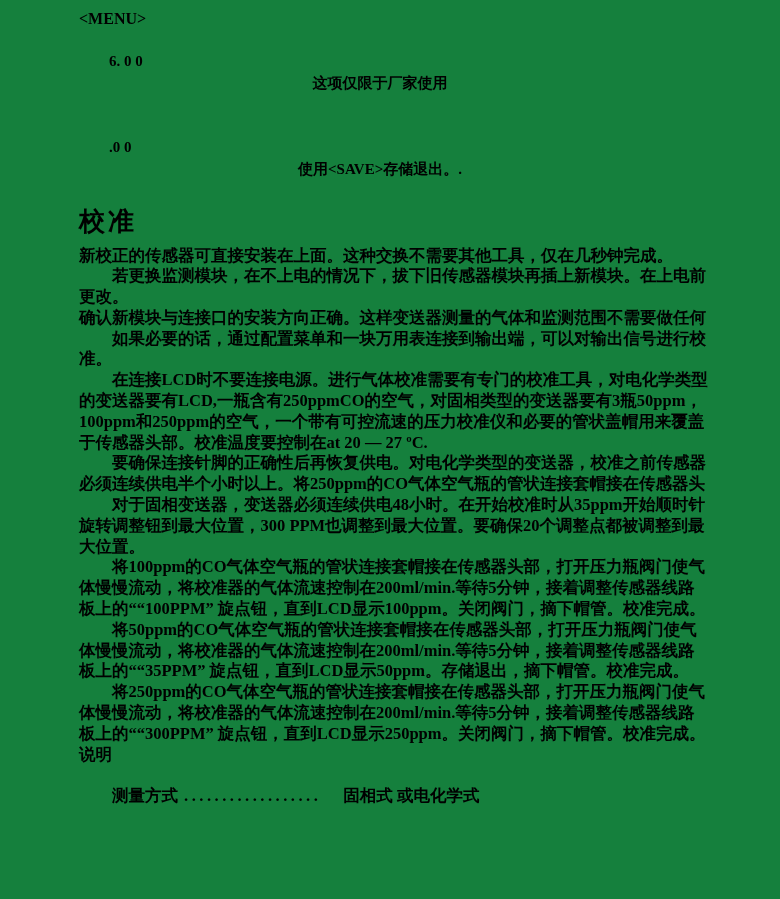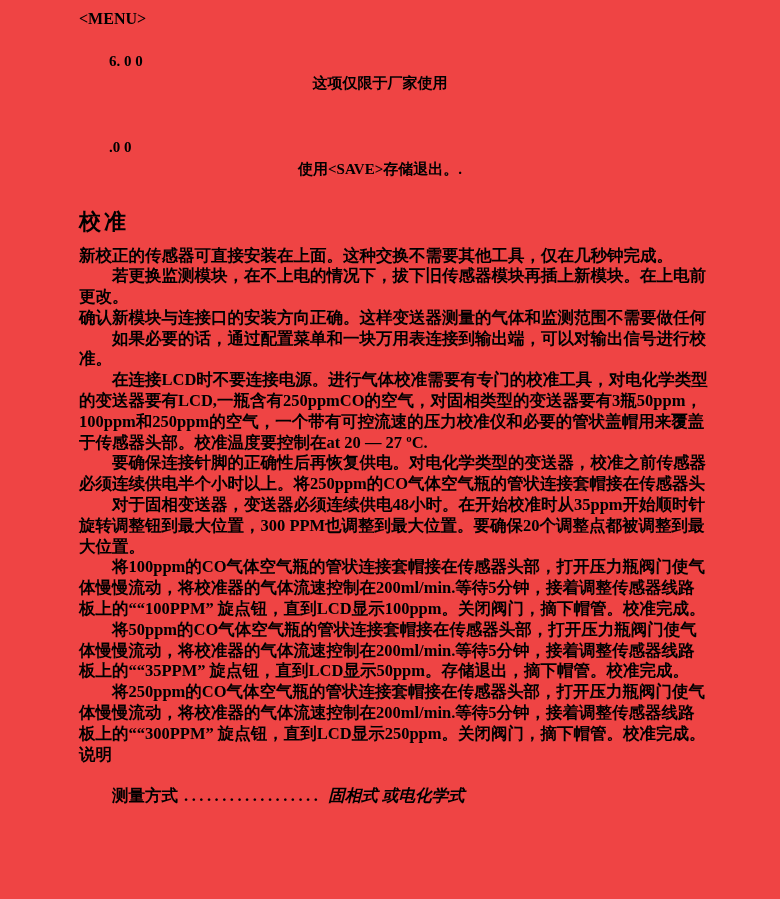--- a/index.html
+++ b/index.html
@@ -1,48 +1,48 @@
 <!DOCTYPE html>
 <html><head>
 <meta charset="utf-8">
 <style>
   html,body { margin:0; padding:0; background:#e8e8e8; }
   .page {
     position:relative;
     width:780px; height:899px;
-    background:#ef4444;
+    background:#15803d;
     overflow:hidden;
     color:#000000;
     font-family:"Liberation Serif","DejaVu Serif",serif;
     font-weight:bold;
     margin:0 auto;
   }
   .content { position:absolute; left:79px; top:8px; width:640px; }
 
   
   .hline { font-size:16px; line-height:21.5px; white-space:pre; }
   .hrow  { position:relative; font-size:15px; line-height:21.5px; white-space:pre; }
   .hcenter { position:absolute; left:-30px; right:8px; text-align:center; }
 
   
   .title {
-    font-size:22px; line-height:33px;
+    font-size:26px; line-height:33px;
     letter-spacing:3px;
     margin:3px 0 8px 0;
     font-weight:bold;
   }
 
   
   .ln { font-size:16.5px; line-height:20.8px; white-space:pre; }
   .para .ln.first { text-indent:33px; }
 
   
   .spec-row { font-size:16.5px; line-height:20.8px; white-space:pre; }
   .leader { letter-spacing:3.5px; margin-left:6px; margin-right:2px; }
-  .vgap { margin-left:5px;font-style:italic; }
+  .vgap { margin-left:20px; }
 </style>
 </head>
 <body>
 
 <div class="page">
   <div class="content">
 
     <div class="hdr">
       <div class="hline">&lt;MENU&gt;</div>
       <div class="hrow">

